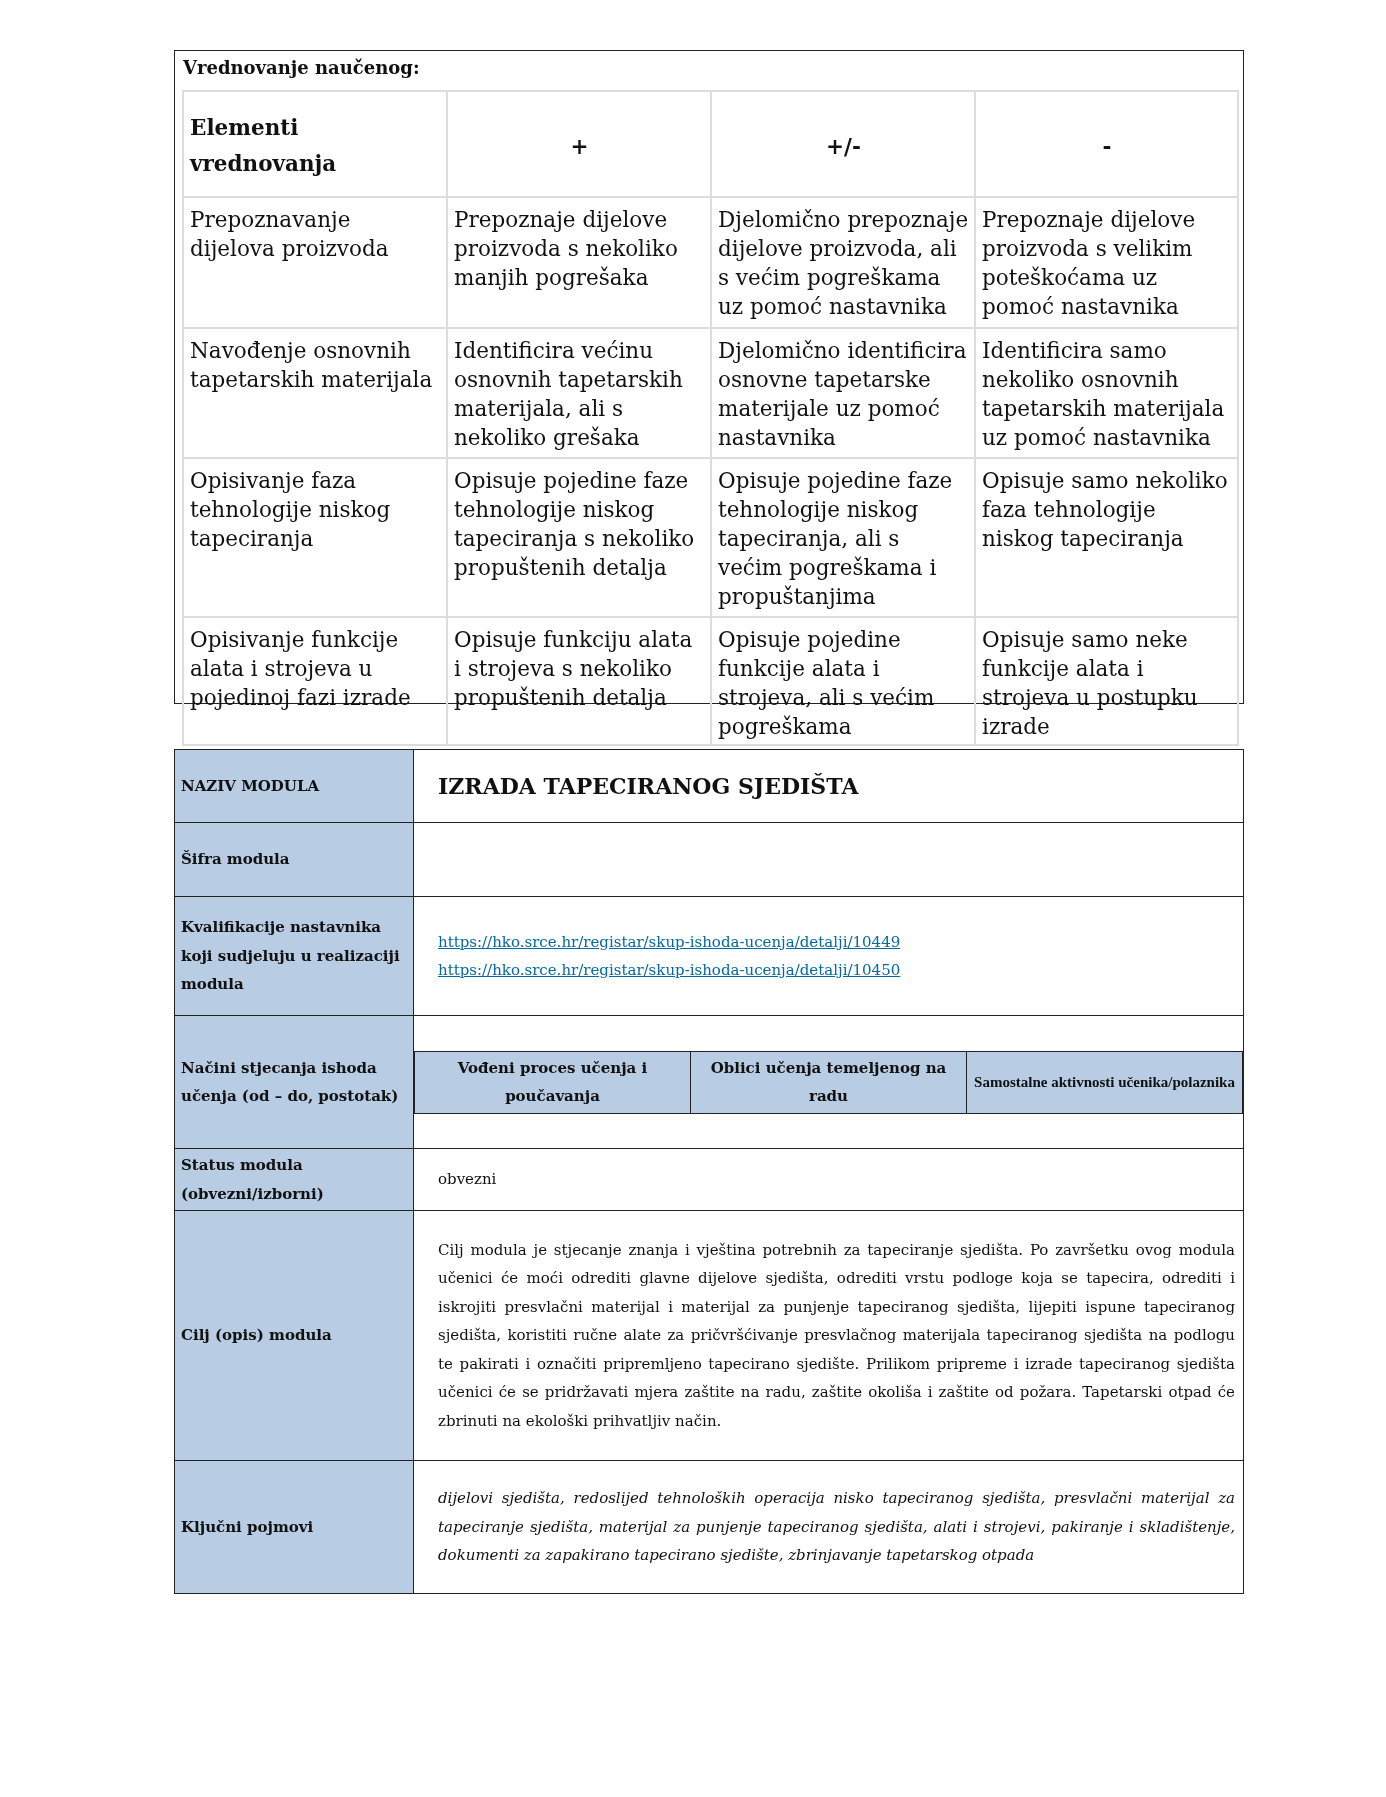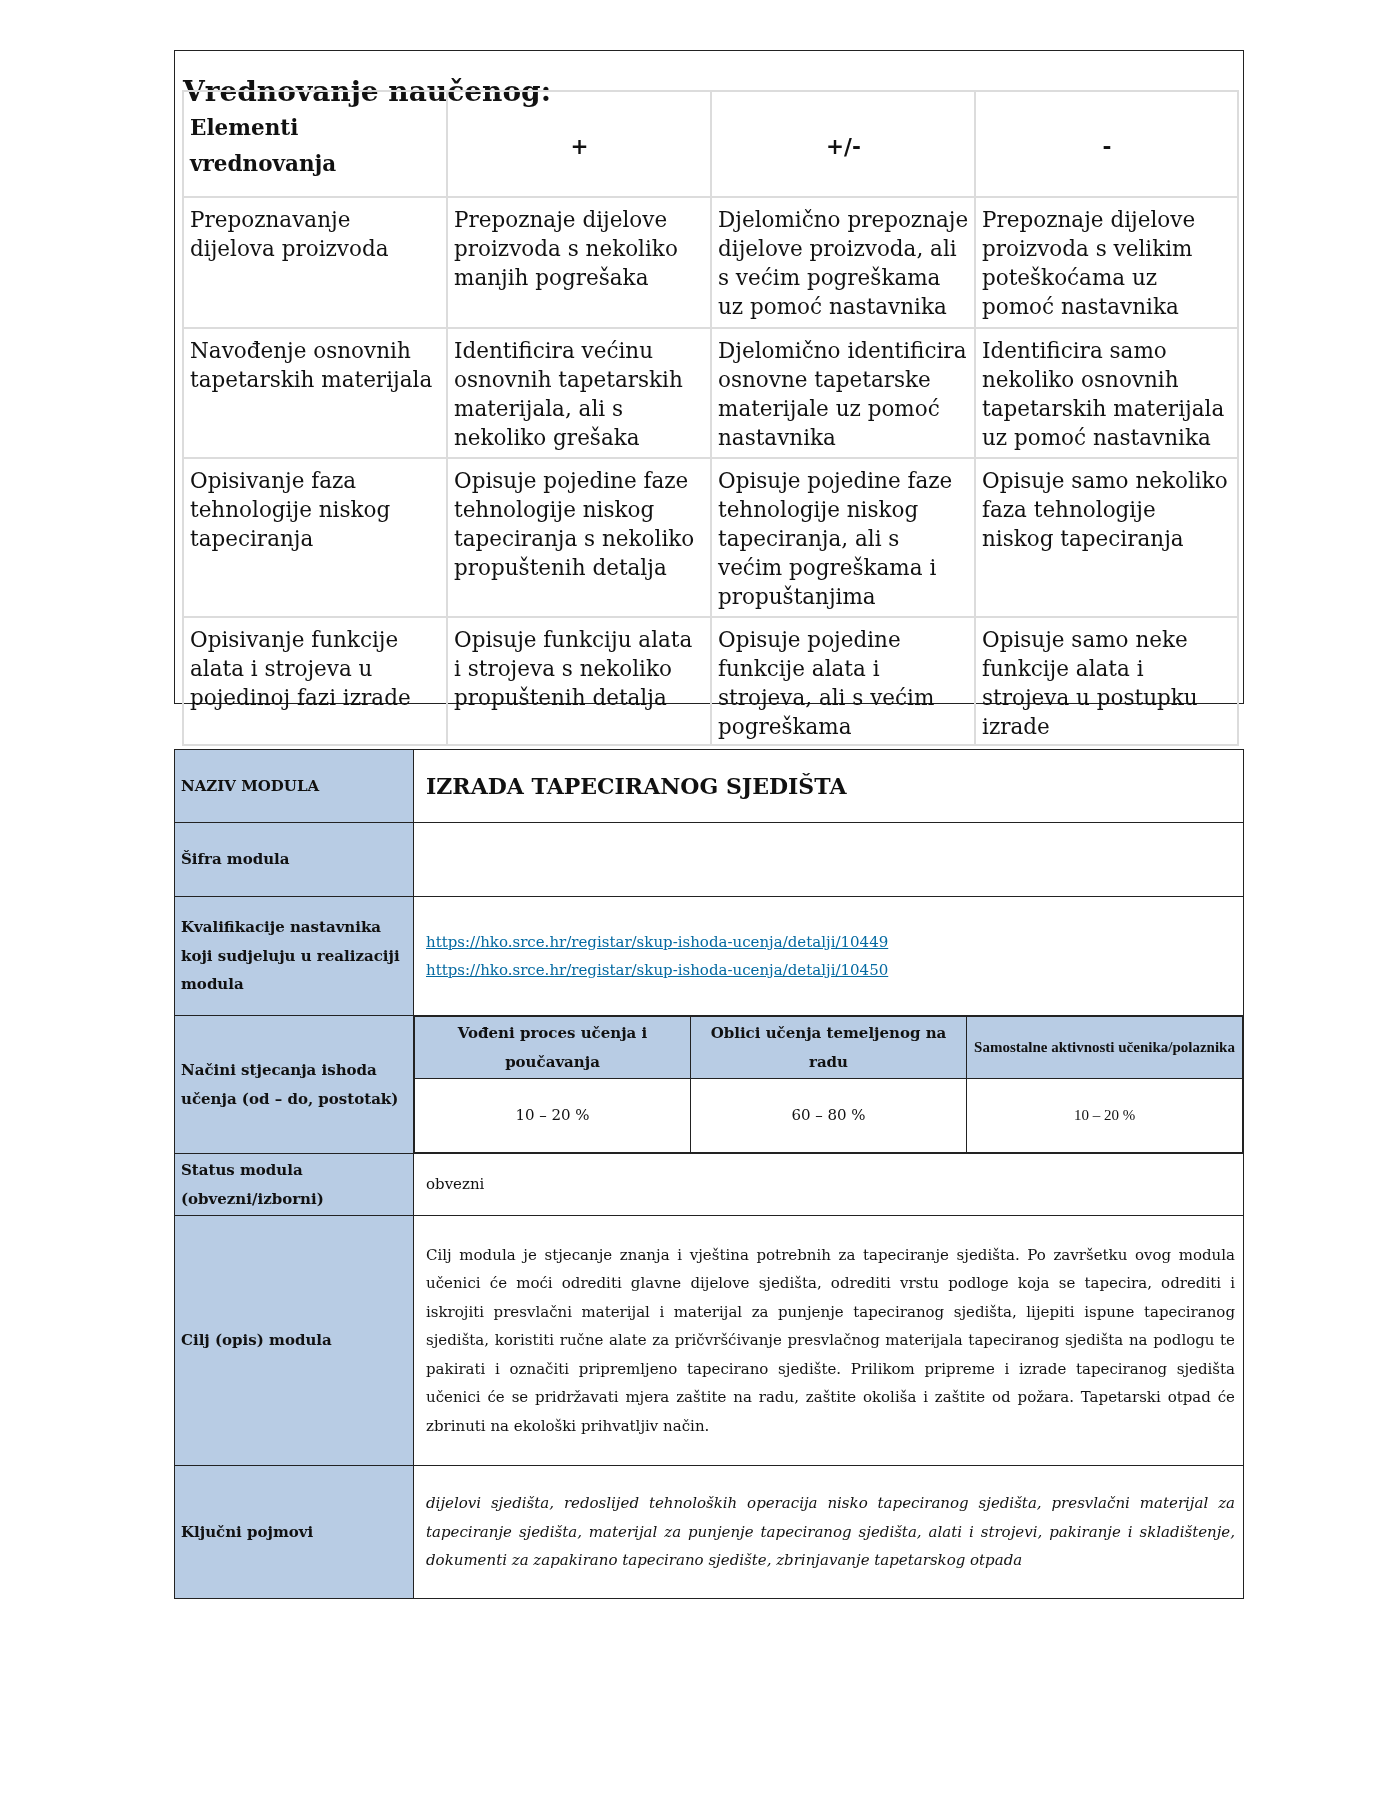--- a/index.html
+++ b/index.html
@@ -1,33 +1,33 @@
 <!DOCTYPE html>
 <html><head>
 <meta charset="utf-8">
 <style>
   html, body { margin:0; padding:0; background:#ffffff; }
   body { width:1386px; height:1797px; position:relative; font-family:"DejaVu Serif","Liberation Serif",serif; color:#111; overflow:hidden; }
   .abs { position:absolute; box-sizing:border-box; }
 
   
   #t1 { left:174px; top:50px; width:1070px; height:654px; border:1.5px solid #222; }
-  #t1 .title { position:absolute; left:8px; top:24px; font-weight:bold; font-size:28px; }
+  #t1 .title { position:absolute; left:8px; top:6px; font-weight:bold; font-size:18px; }
   #t1 table { position:absolute; left:7px; top:39px; width:1055px; border-collapse:collapse; table-layout:fixed; }
   #t1 td { border:2px solid #dcdcdc; vertical-align:top; padding:7px 5px 3px 6px; font-size:21.5px; line-height:29px; }
   #t1 td.hdr { font-weight:bold; vertical-align:middle; }
   #t1 td.hdr.c { text-align:center; }
   #t1 td.hdr.first { line-height:36px; }
   #t1 col.c1 { width:264px; } #t1 col.c2 { width:264px; } #t1 col.c3 { width:264px; } #t1 col.c4 { width:263px; }
 
   
   #t2 { left:174px; top:749px; width:1070px; border-collapse:collapse; table-layout:fixed; position:absolute; }
   #t2 td { border:1.5px solid #222; font-size:15px; line-height:28.5px; padding:2px 8px 2px 6px; vertical-align:middle; }
   #t2 td.lbl { background:#b8cce4; font-weight:bold; width:225px; }
-  #t2 td.val { padding-left:12px; }
+  #t2 td.val { padding-left:24px; }
   #t2 td.title { font-weight:bold; font-size:22px; }
   .link { color:#0369a1; text-decoration:underline; display:block; }
   .bold { font-weight:bold; display:block; }
   .line { display:block; }
   .just { text-align:justify; }
   .ital { font-style:italic; }
   #sub { width:100%; border-collapse:collapse; table-layout:fixed; }
   #t2 #sub td { border:1.5px solid #222; text-align:center; padding:2px 4px; }
   #t2 #sub td.sh { background:#b8cce4; font-weight:bold; height:57px; }
   #t2 #sub td.sv { height:69px; }
@@ -108,25 +108,20 @@
   <tr style="height:133px">
     <td class="lbl">Načini stjecanja ishoda učenja (od – do, postotak)</td>
     <td class="subwrap">
       <table id="sub">
         <tbody>
               <tr>
           <td class="sh">Vođeni proces učenja i poučavanja</td>
           <td class="sh">Oblici učenja temeljenog na radu</td>
           <td class="sh">Samostalne aktivnosti učenika/polaznika</td>
         </tr>
-        <tr>
-          <td class="sv">10 – 20 %</td>
-          <td class="sv">60 – 80 %</td>
-          <td class="sv">10 – 20 %</td>
-        </tr>
       </tbody>
           </table>
     </td>
   </tr>
   <tr style="height:62px">
     <td class="lbl">Status modula (obvezni/izborni)</td>
     <td class="val">obvezni</td>
   </tr>
   <tr style="height:250px">
     <td class="lbl">Cilj (opis) modula</td>

